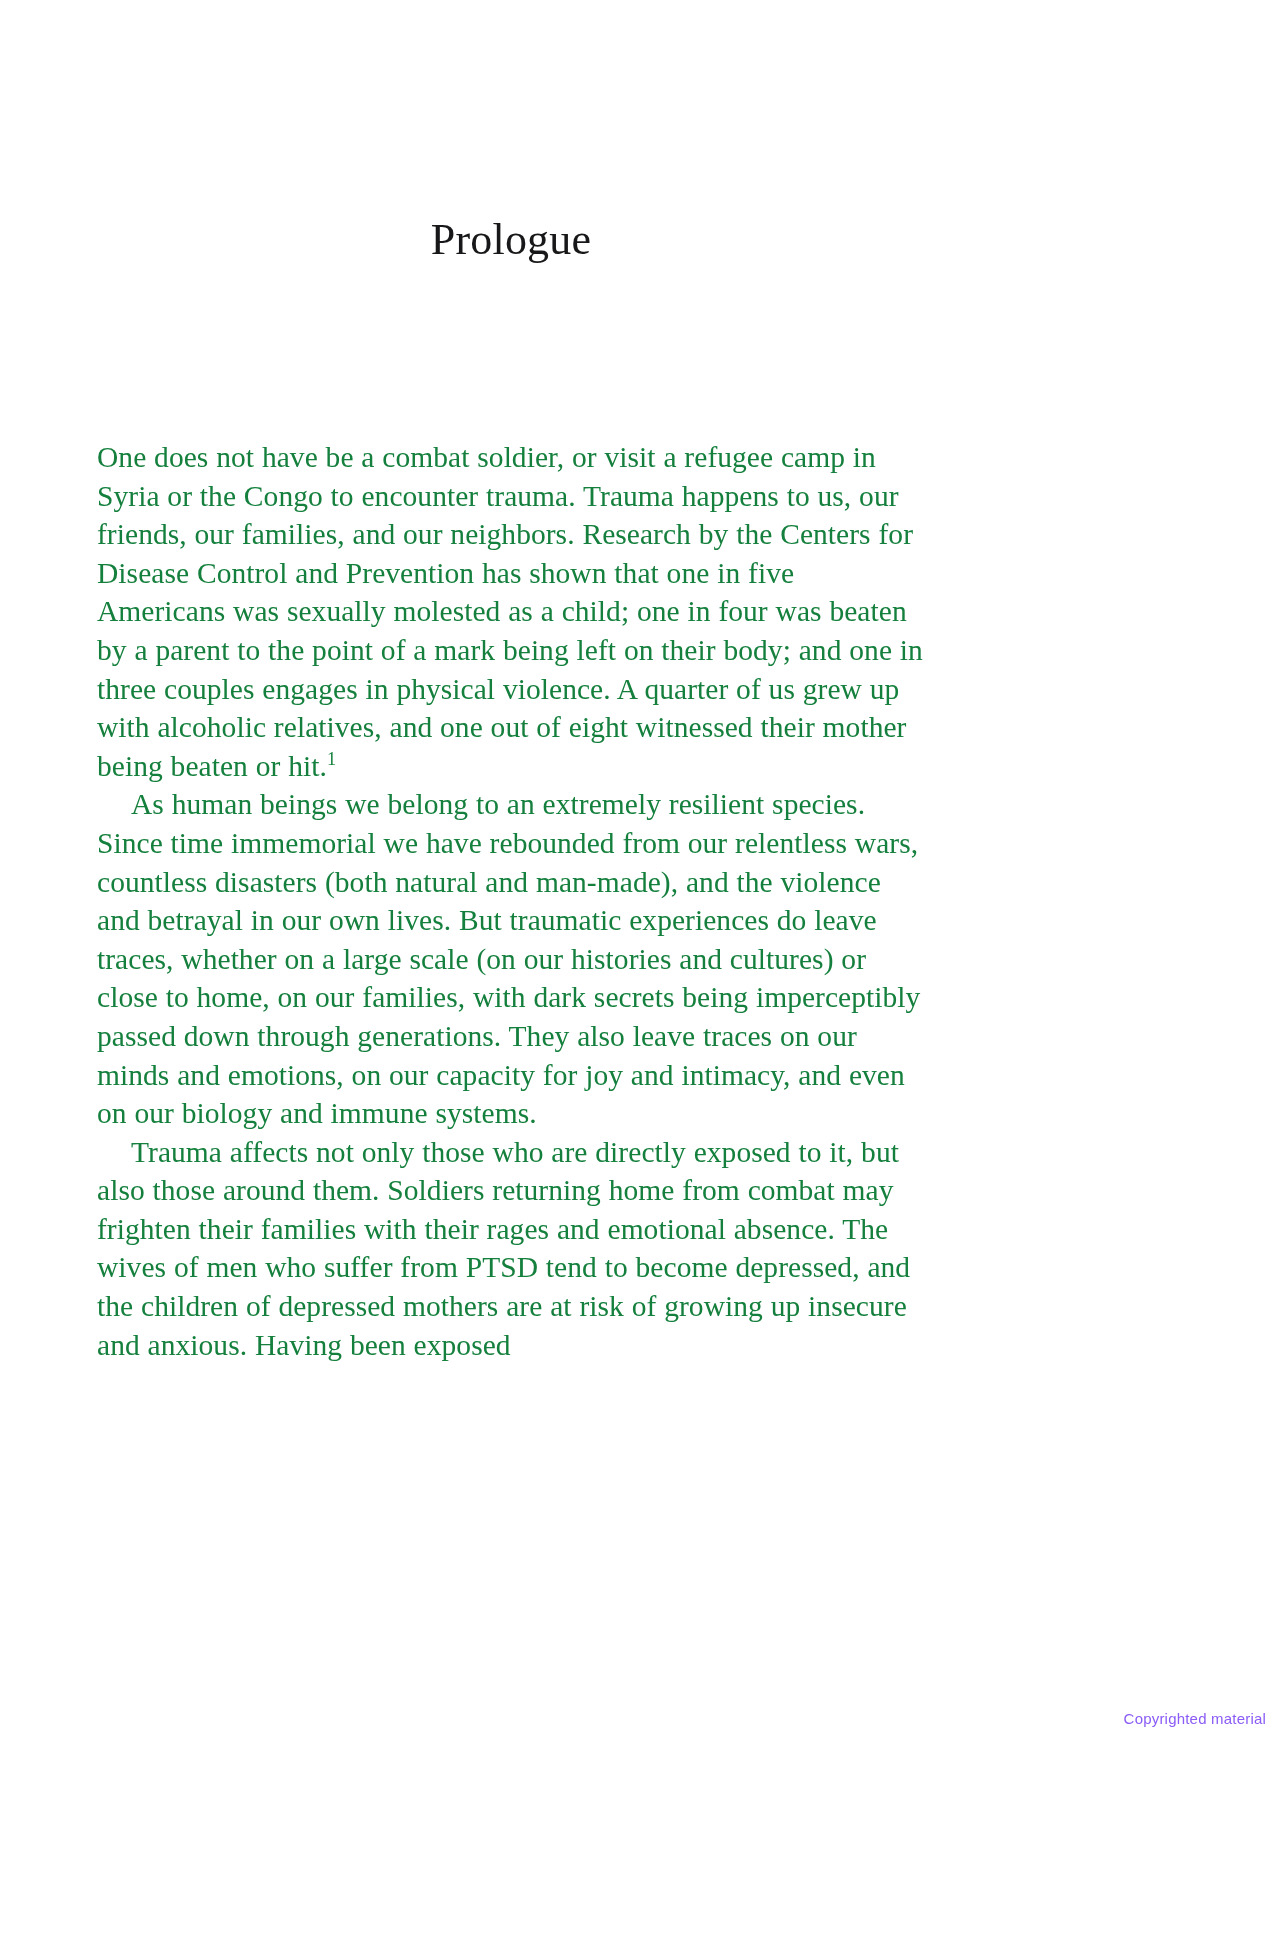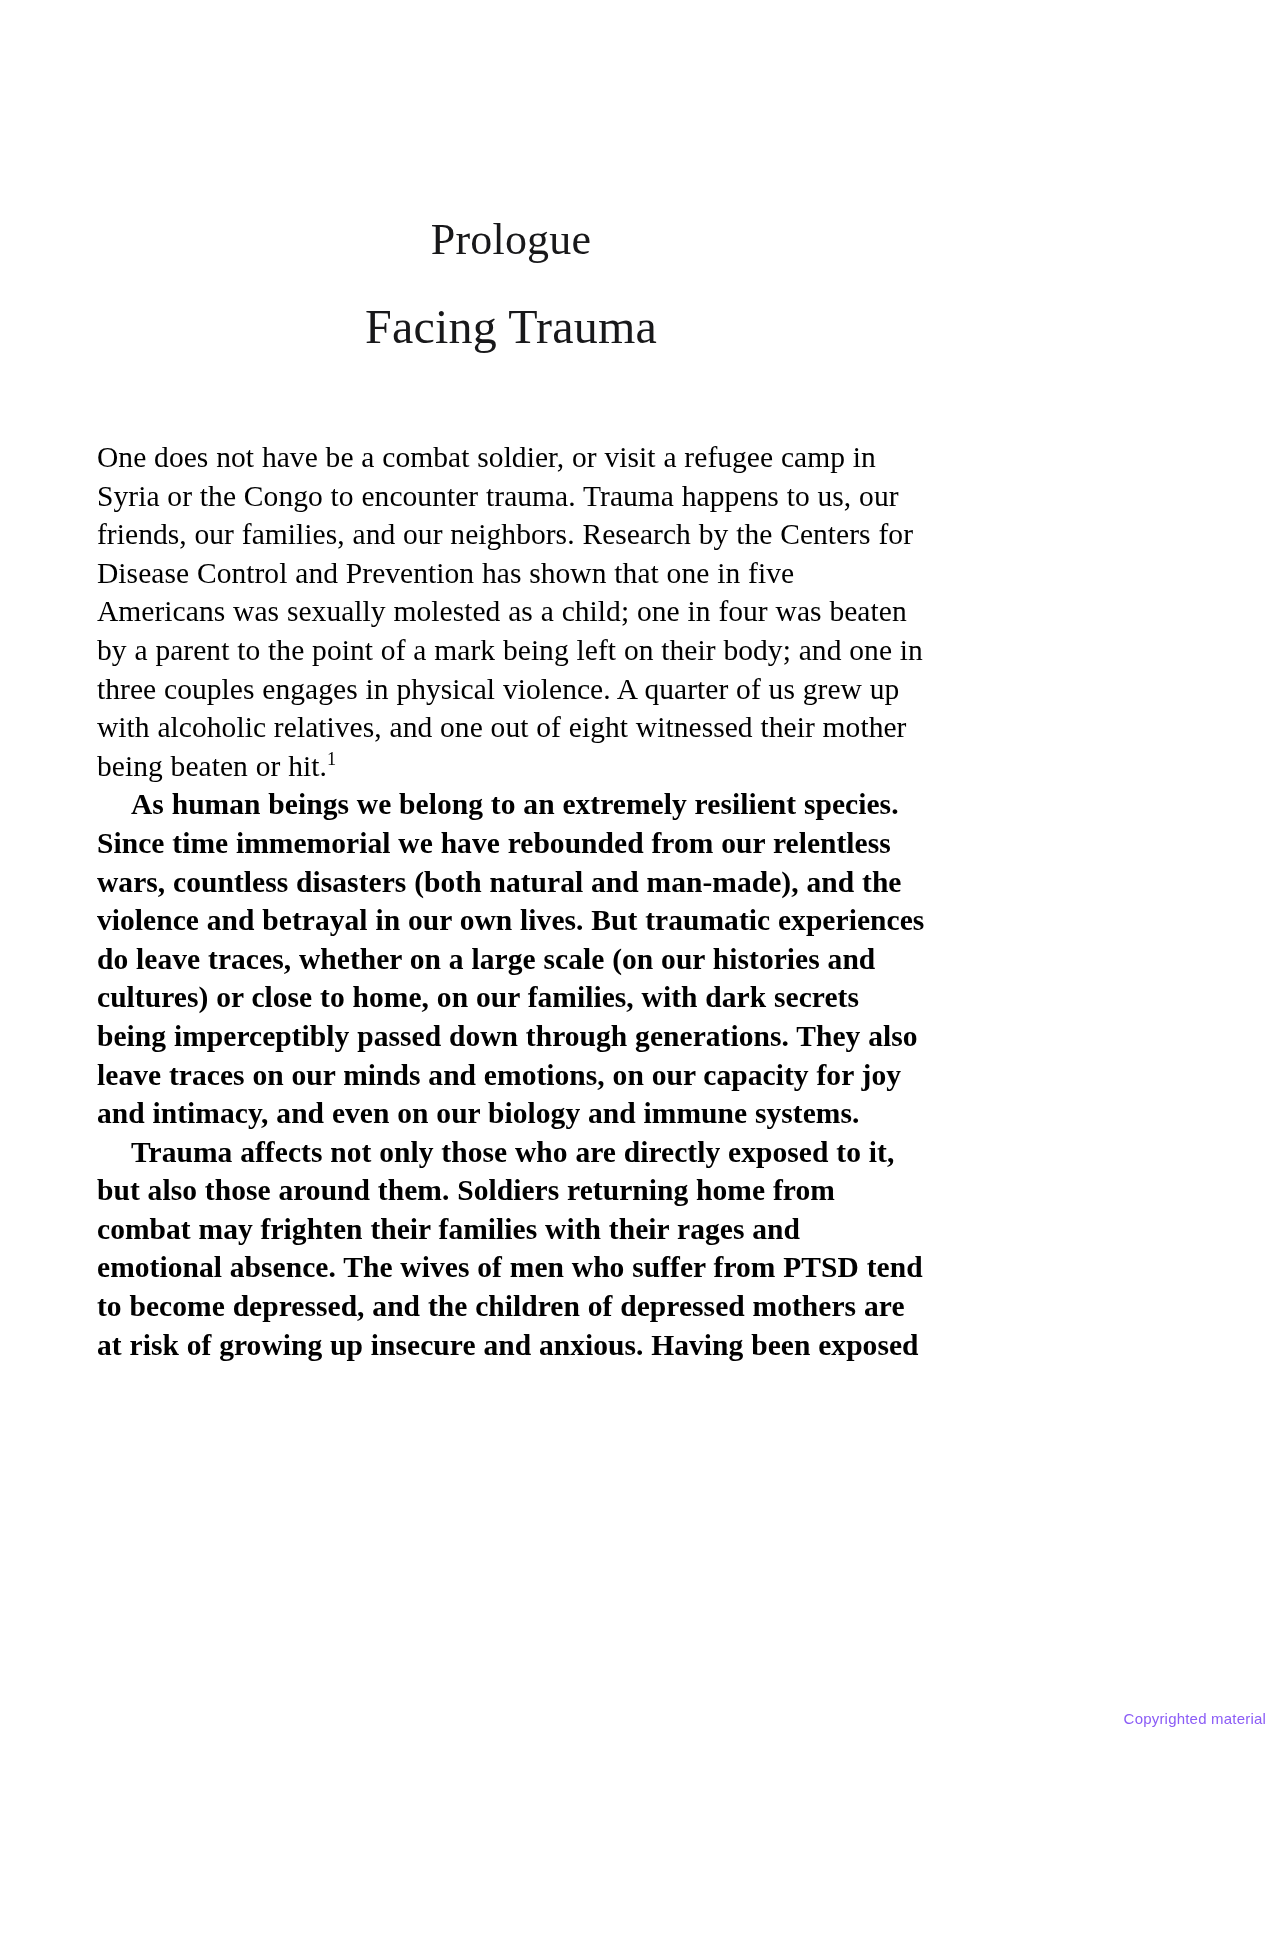--- a/index.html
+++ b/index.html
@@ -64,28 +64,27 @@
     top: 438px;
     width: 828px;
   }
 
   .body-text p {
     margin: 0;
     padding: 0;
     font-size: 29.5px;
     line-height: 38.6px;
     text-align: left;
-    color: #000000;
+    color: #15803d;
     letter-spacing: 0.05px;
     word-spacing: 0.4px;
   }
 
   .body-text p.indent {
     text-indent: 34px;
-    font-weight: bold;
   }
 
   sup.footnote-ref {
     font-size: 0.62em;
     vertical-align: super;
     line-height: 0;
   }
 
   
   .watermark {
@@ -100,21 +99,20 @@
     white-space: nowrap;
   }
 </style>
 </head>
 <body>
 
 <div class="page">
 
   <h1 class="chapter-label">Prologue</h1>
 
-  <h2 class="chapter-title">Facing Trauma</h2>
 
   <div class="body-text">
 
     <p><span>One does not have be a combat soldier, or visit a refugee camp in Syria or the Congo to encounter trauma. Trauma happens to us, our friends, our families, and our neighbors. Research by the Centers for Disease Control and Prevention has shown that one in five Americans was sexually molested as a child; one in four was beaten by a parent to the point of a mark being left on their body; and one in three couples engages in physical violence. A quarter of us grew up with alcoholic relatives, and one out of eight witnessed their mother being beaten or hit.</span><sup class="footnote-ref">1</sup></p>
 
     <p class="indent"><span>As human beings we belong to an extremely resilient species. Since time immemorial we have rebounded from our relentless wars, countless disasters (both natural and man-made), and the violence and betrayal in our own lives. But traumatic experiences do leave traces, whether on a large scale (on our histories and cultures) or close to home, on our families, with dark secrets being imperceptibly passed down through generations. They also leave traces on our minds and emotions, on our capacity for joy and intimacy, and even on our biology and immune systems.</span></p>
 
     <p class="indent"><span>Trauma affects not only those who are directly exposed to it, but also those around them. Soldiers returning home from combat may frighten their families with their rages and emotional absence. The wives of men who suffer from PTSD tend to become depressed, and the children of depressed mothers are at risk of growing up insecure and anxious. Having been exposed</span></p>
 
   </div>

